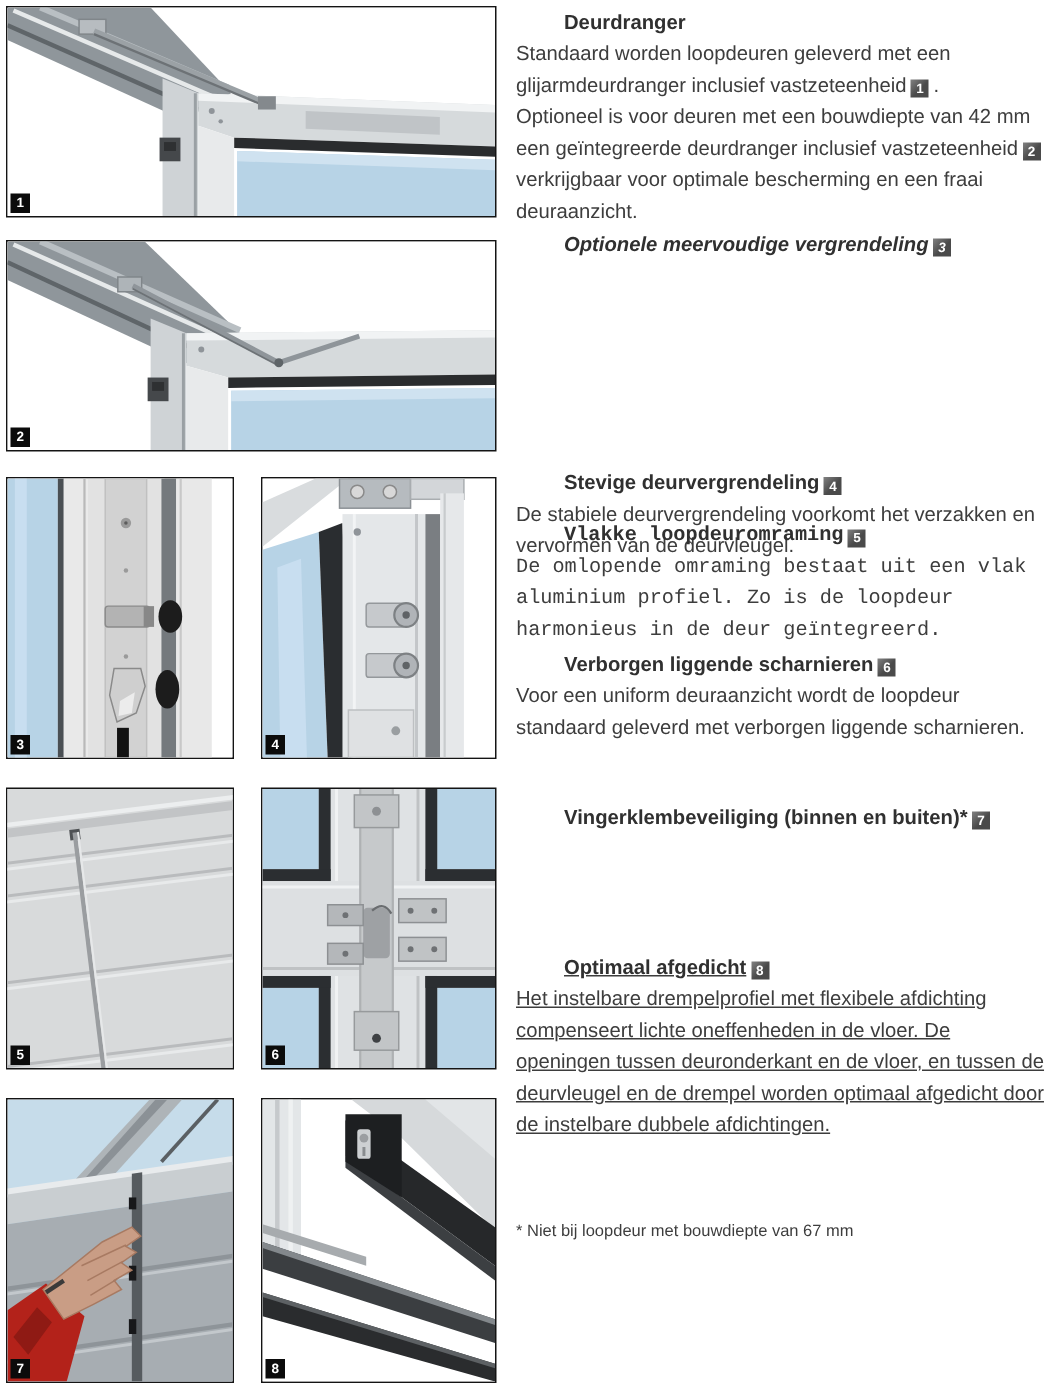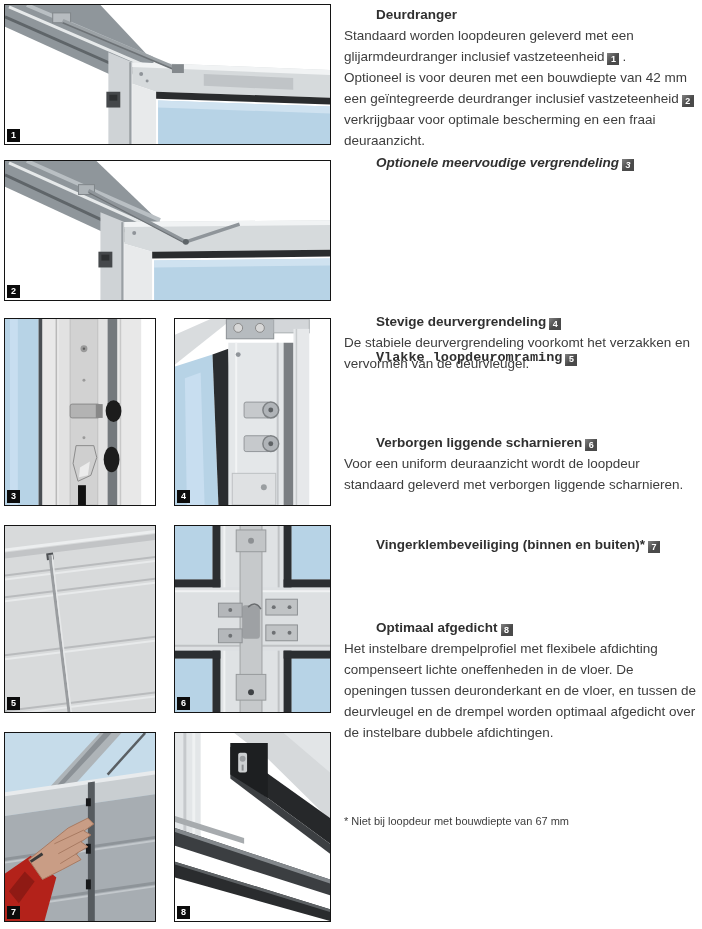--- a/index.html
+++ b/index.html
@@ -25,21 +25,21 @@
   #fig5{left:4px;top:525px;width:152px;height:188px;}
   #fig6{left:174px;top:525px;width:157px;height:188px;}
   #fig7{left:4px;top:732px;width:152px;height:190px;}
   #fig8{left:174px;top:732px;width:157px;height:190px;}
   #sec0{top:4px;}
   #sec1{top:152px;font-style:italic;}
   #sec2{top:267px;margin-top:44px;}
   #sec3{top:347px;font-family:Liberation Mono, monospace;}
   #sec4{top:432px;}
   #sec5{top:534px;}
-  #sec6{top:617px;}
+  #sec6{top:634px;text-decoration:underline;}
   #footnote{top:774px;}
 </style>
 </head>
 <body>
 
 <div class="page">
 
   <div class="figure" id="fig1">
     <svg viewBox="0 0 327 141" preserveAspectRatio="none">
       <rect x="0" y="0" width="327" height="141" fill="#ffffff"></rect>
@@ -280,31 +280,32 @@
     <h3><span>Optionele meervoudige vergrendeling</span><span class="ibadge">3</span></h3>
   </div>
 
   <div class="section" id="sec2">
     <h3><span>Stevige deurvergrendeling</span><span class="ibadge">4</span></h3>
     <p>De stabiele deurvergrendeling voorkomt het verzakken en vervormen van de deurvleugel.</p>
   </div>
 
   <div class="section" id="sec3">
     <h3><span>Vlakke loopdeuromraming</span><span class="ibadge">5</span></h3>
+    <p>De omlopende omraming bestaat uit een vlak aluminium profiel. Zo is de loopdeur harmonieus in de deur geïntegreerd.</p>
   </div>
 
   <div class="section" id="sec4">
     <h3><span>Verborgen liggende scharnieren</span><span class="ibadge">6</span></h3>
     <p>Voor een uniform deuraanzicht wordt de loopdeur standaard geleverd met verborgen liggende scharnieren.</p>
   </div>
 
   <div class="section" id="sec5">
     <h3><span>Vingerklembeveiliging (binnen en buiten)*</span><span class="ibadge">7</span></h3>
   </div>
 
   <div class="section" id="sec6">
     <h3><span>Optimaal afgedicht</span><span class="ibadge">8</span></h3>
-    <p>Het instelbare drempelprofiel met flexibele afdichting compenseert lichte oneffenheden in de vloer. De openingen tussen deuronderkant en de vloer, en tussen de deurvleugel en de drempel worden optimaal afgedicht over de instelbare dubbele afdichtingen.</p>
+    <p>Het instelbare drempelprofiel met flexibele afdichting compenseert lichte oneffenheden in de vloer. De openingen tussen deuronderkant en de vloer, en tussen de deurvleugel en de drempel worden optimaal afgedicht door de instelbare dubbele afdichtingen.</p>
   </div>
 
   <div class="footnote" id="footnote">* Niet bij loopdeur met bouwdiepte van 67 mm</div>
 
 </div>
 
 </body></html>

